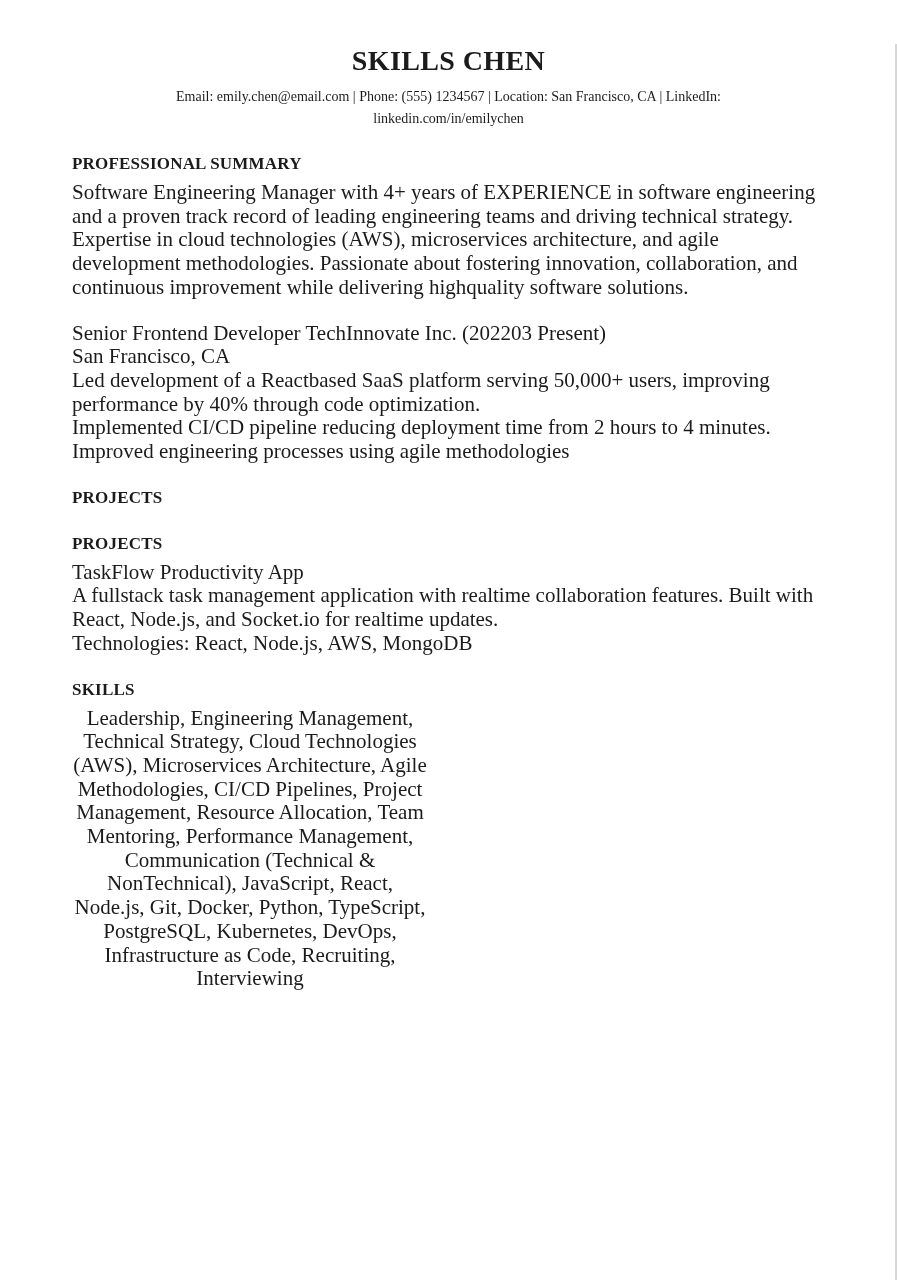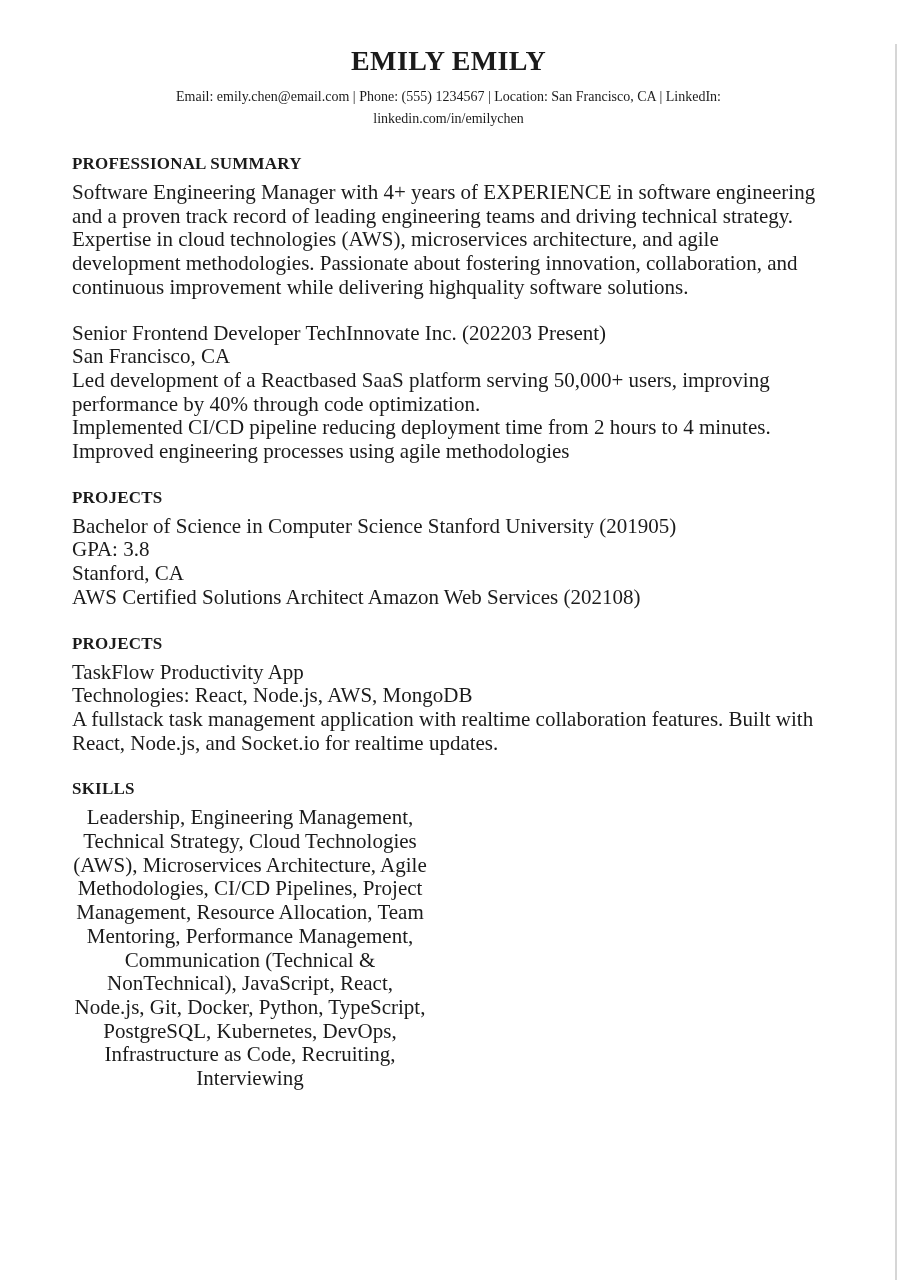--- a/index.html
+++ b/index.html
@@ -71,21 +71,21 @@
     width: 2px;
     background: #d6d6d6;
   }
 </style>
 </head>
 <body>
 
 <div class="page">
   <div class="container">
 
-    <h1 class="name">EMILY EMILY</h1>
+    <h1 class="name">SKILLS CHEN</h1>
 
     <div class="contact">Email: emily.chen@email.com | Phone: (555) 1234567 | Location: San Francisco, CA | LinkedIn: linkedin.com/in/emilychen</div>
 
     <div class="section">
       <h2 class="section-heading">PROFESSIONAL SUMMARY</h2>
       <div class="section-content">
         <p>Software Engineering Manager with 4+ years of EXPERIENCE in software engineering and a proven track record of leading engineering teams and driving technical strategy. Expertise in cloud technologies (AWS), microservices architecture, and agile development methodologies. Passionate about fostering innovation, collaboration, and continuous improvement while delivering highquality software solutions.</p>
       </div>
     </div>
 
@@ -93,34 +93,28 @@
       <div class="section-content">
         <p>Senior Frontend Developer TechInnovate Inc. (202203 Present)</p>
         <p>San Francisco, CA</p>
         <p>Led development of a Reactbased SaaS platform serving 50,000+ users, improving performance by 40% through code optimization.</p>
         <p>Implemented CI/CD pipeline reducing deployment time from 2 hours to 4 minutes. Improved engineering processes using agile methodologies</p>
       </div>
     </div>
 
     <div class="section">
       <h2 class="section-heading">PROJECTS</h2>
-      <div class="section-content">
-        <p>Bachelor of Science in Computer Science Stanford University (201905)</p>
-        <p>GPA: 3.8</p>
-        <p>Stanford, CA</p>
-        <p>AWS Certified Solutions Architect Amazon Web Services (202108)</p>
-      </div>
     </div>
 
     <div class="section">
       <h2 class="section-heading">PROJECTS</h2>
       <div class="section-content">
         <p>TaskFlow Productivity App</p>
+        <p>A fullstack task management application with realtime collaboration features. Built with React, Node.js, and Socket.io for realtime updates.</p>
         <p>Technologies: React, Node.js, AWS, MongoDB</p>
-        <p>A fullstack task management application with realtime collaboration features. Built with React, Node.js, and Socket.io for realtime updates.</p>
       </div>
     </div>
 
     <div class="section">
       <h2 class="section-heading">SKILLS</h2>
       <div class="section-content">
         <p class="skills-body">Leadership, Engineering Management, Technical Strategy, Cloud Technologies (AWS), Microservices Architecture, Agile Methodologies, CI/CD Pipelines, Project Management, Resource Allocation, Team Mentoring, Performance Management, Communication (Technical &amp; NonTechnical), JavaScript, React, Node.js, Git, Docker, Python, TypeScript, PostgreSQL, Kubernetes, DevOps, Infrastructure as Code, Recruiting, Interviewing</p>
       </div>
     </div>
 

